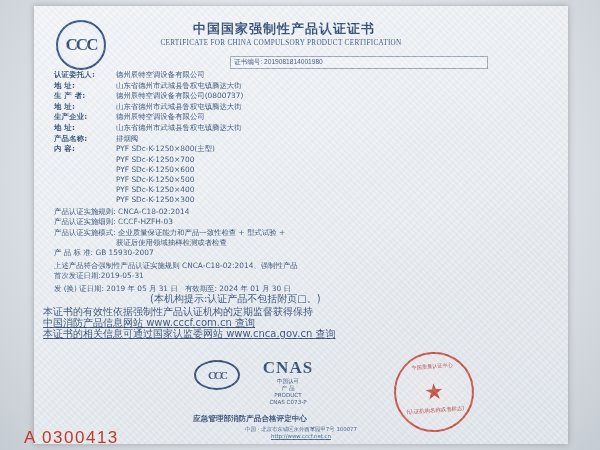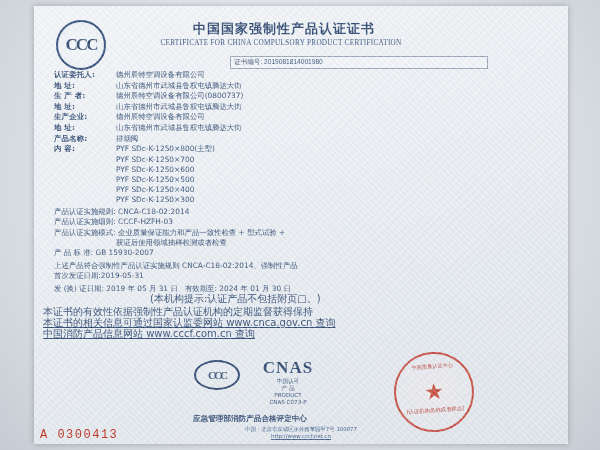--- a/index.html
+++ b/index.html
@@ -109,23 +109,23 @@
     position:absolute;left:0;top:408px;width:432px;text-align:center;
     font-size:7.6px;color:#14315e;font-weight:bold;font-family:"DejaVu Sans", sans-serif;
   }
   .addr{
     position:absolute;left:0;top:420px;width:534px;text-align:center;
     font-size:5.4px;color:#2a4a78;font-family:"DejaVu Sans", sans-serif;line-height:7px;
   }
   .addr .u{text-decoration:underline;}
 
   .serial{
-    position:absolute;left:40px;top:428px;
-    color:#c0392b;font-size:12px;letter-spacing:1.5px;
-    font-family:Liberation Mono, monospace;
+    position:absolute;left:24px;top:428px;
+    color:#c0392b;font-size:17px;letter-spacing:1.5px;
+    font-family:Liberation Sans, sans-serif;
   }
 </style>
 </head>
 <body>
 
 <div id="sheet">
   <div id="paper">
     <div class="content">
 
       <div class="ccc-logo">
@@ -214,22 +214,22 @@
             &nbsp;
             <span>有效期至:</span>
             <span>2024 年 01 月 30 日</span>
           </div>
           <div class="note-line paren" style="padding-left:96px">(本机构提示:认证产品不包括附页□。)</div>
         </div>
       </div>
 
       <div class="foot">
         <div>本证书的有效性依据强制性产品认证机构的定期监督获得保持</div>
+        <div class="u">中国消防产品信息网站 www.cccf.com.cn 查询</div>
         <div class="u">本证书的相关信息可通过国家认监委网站 www.cnca.gov.cn 查询</div>
-        <div class="u">中国消防产品信息网站 www.cccf.com.cn 查询</div>
       </div>
 
       <div class="logos">
         <div class="ccc-small">
           <span>CCC</span>
         </div>
         <div class="cnas">
           <div class="big">CNAS</div>
           <div class="sm">中国认可</div>
           <div class="sm">产 品</div>

